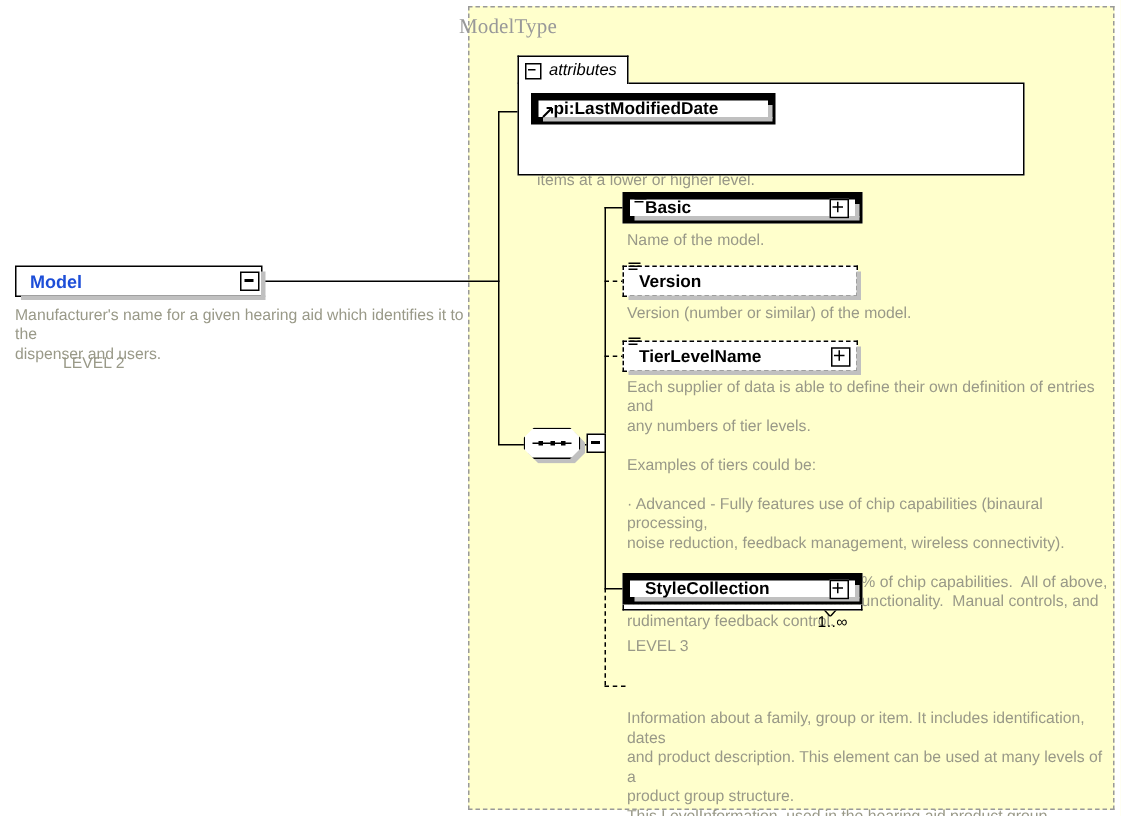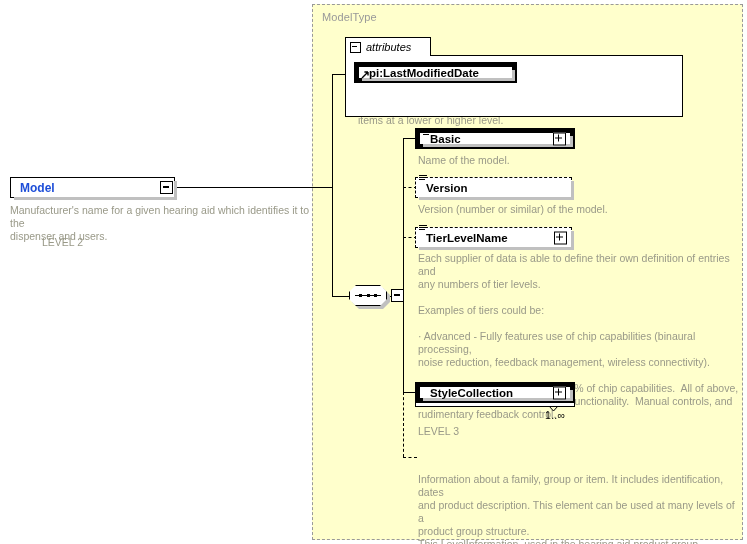--- a/index.html
+++ b/index.html
@@ -27,34 +27,35 @@
     left: 312px;
     top: 4px;
     width: 431px;
     height: 536px;
     background: #ffffcc;
     border: 1px dashed #999999;
     box-sizing: border-box;
   }
   .type-label {
     position: absolute;
-    left: 322px;
+    left: 306px;
     top: 11px;
-    font-size: 11px;
+    font-size: 14px;
     color: #999999;
     letter-spacing: .1px;
+    font-family: Liberation Serif, serif;
   }
 
   
   .attr-tab {
     position: absolute;
     left: 345px;
     top: 37px;
     height: 19px;
-    padding: 0 19px 0 4px;
+    padding: 0 7px 0 4px;
     background: #ffffff;
     border: 1px solid #000000;
     border-bottom: none;
     box-sizing: border-box;
     display: flex;
     align-items: center;
     gap: 5px;
     z-index: 4;
   }
   .attr-tab-text {

